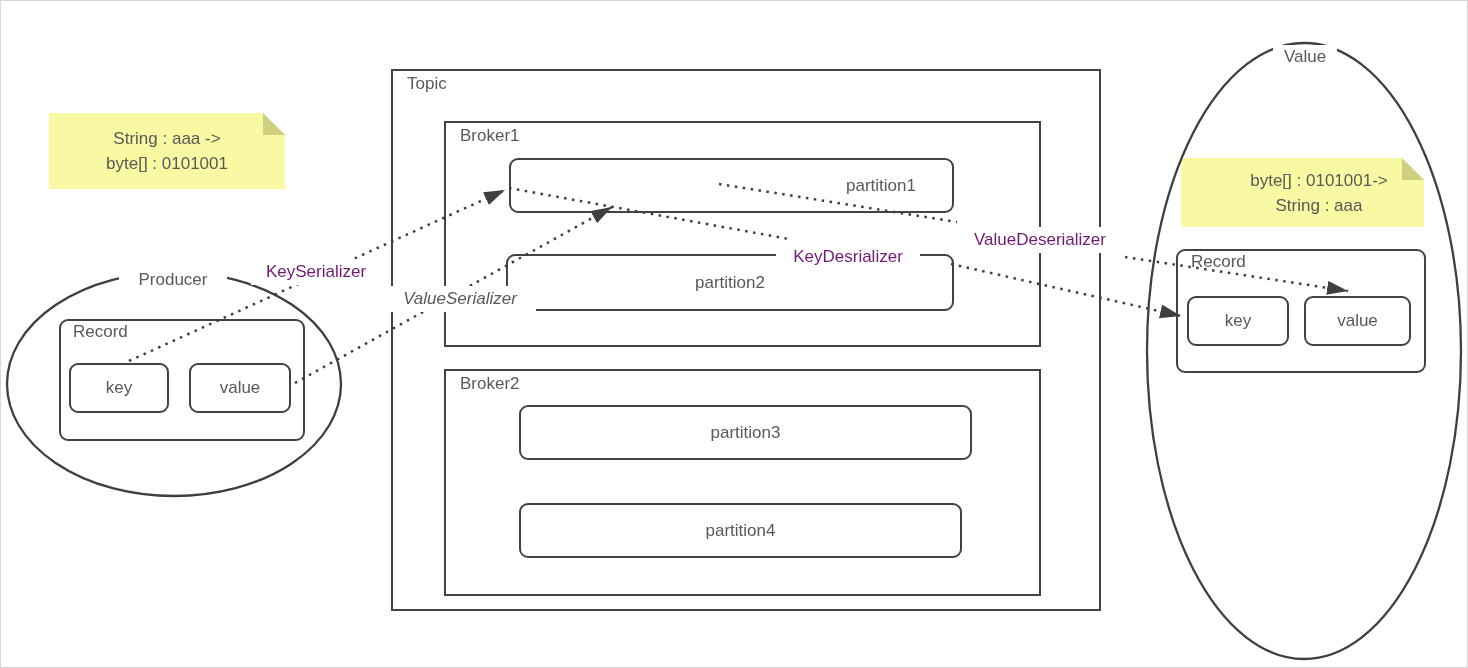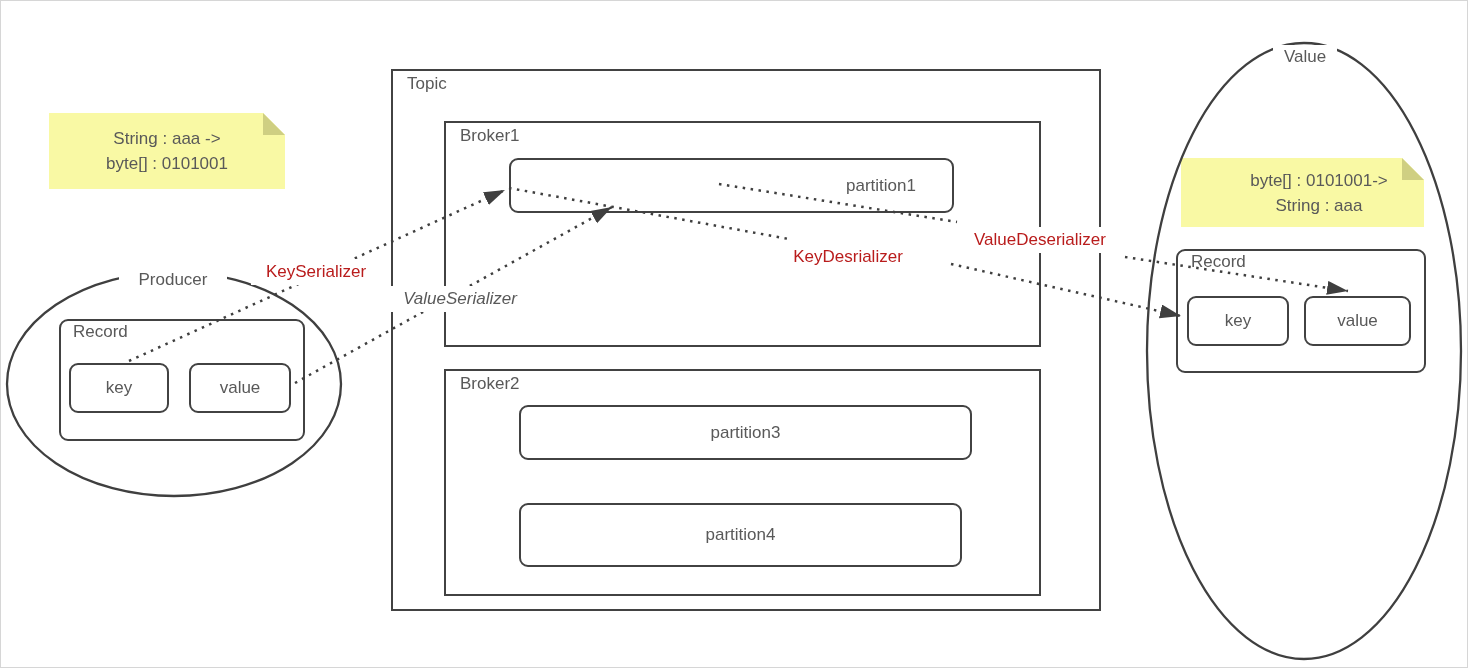--- a/index.html
+++ b/index.html
@@ -10,21 +10,21 @@
   }
   .box{position:absolute;border:2.5px solid #424242;background:transparent;box-sizing:border-box;}
   .rounded{border-radius:9px;}
   .thick{border-width:3.5px;}
   .lbl{position:absolute;font-size:17px;color:#595959;white-space:nowrap;}
   .centerlbl{display:flex;align-items:center;justify-content:center;}
   .flowlbl{
     position:absolute;font-size:17px;white-space:nowrap;background:#ffffff;
     display:flex;align-items:center;justify-content:center;z-index:3;
   }
-  .blue{color:#b91c1c;}
+  .blue{color:#701a75;}
   .gray{color:#595959;}
   .notetext{
     position:absolute;z-index:3;display:flex;flex-direction:column;
     align-items:center;justify-content:center;font-size:17px;color:#595959;
     line-height:25px;text-align:center;background:transparent;
   }
   svg.overlay{position:absolute;left:0;top:0;z-index:2;pointer-events:none;}
 </style>
 </head>
 <body>
@@ -38,25 +38,26 @@
 
   <div class="box" style="left:390px;top:68px;width:710px;height:542px;"></div>
   <div class="lbl" style="left:406px;top:73px;">Topic</div>
 
   <div class="box" style="left:443px;top:120px;width:597px;height:226px;"></div>
   <div class="lbl" style="left:459px;top:125px;">Broker1</div>
 
   <div class="box rounded" style="left:508px;top:157px;width:445px;height:55px;"></div>
   <div class="lbl centerlbl" style="left:820px;top:157px;width:120px;height:55px;">partition1</div>
 
+  <div class="box rounded centerlbl lbl" style="left:505px;top:253px;width:448px;height:57px;">partition2</div>
 
   <div class="box" style="left:443px;top:368px;width:597px;height:227px;"></div>
   <div class="lbl" style="left:459px;top:373px;">Broker2</div>
   <div class="box rounded centerlbl lbl" style="left:518px;top:404px;width:453px;height:55px;">partition3</div>
-  <div class="box rounded centerlbl lbl" style="left:518px;top:502px;width:443px;height:64px;">partition4</div>
+  <div class="box rounded centerlbl lbl" style="left:518px;top:502px;width:443px;height:55px;">partition4</div>
 
   <div class="box rounded" style="left:1175px;top:248px;width:250px;height:124px;"></div>
   <div class="lbl" style="left:1190px;top:251px;">Record</div>
   <div class="box rounded centerlbl lbl" style="left:1186px;top:295px;width:102px;height:50px;">key</div>
   <div class="box rounded centerlbl lbl" style="left:1303px;top:295px;width:107px;height:50px;">value</div>
 
   <svg class="overlay" width="1466" height="666" viewBox="0 0 1466 666">
     <defs>
       <marker id="arrow" markerUnits="userSpaceOnUse" markerWidth="24" markerHeight="16" refX="21" refY="7" orient="auto">
         <path d="M0,0 L21,7 L0,14 Z" fill="#3f3f3f"></path>

